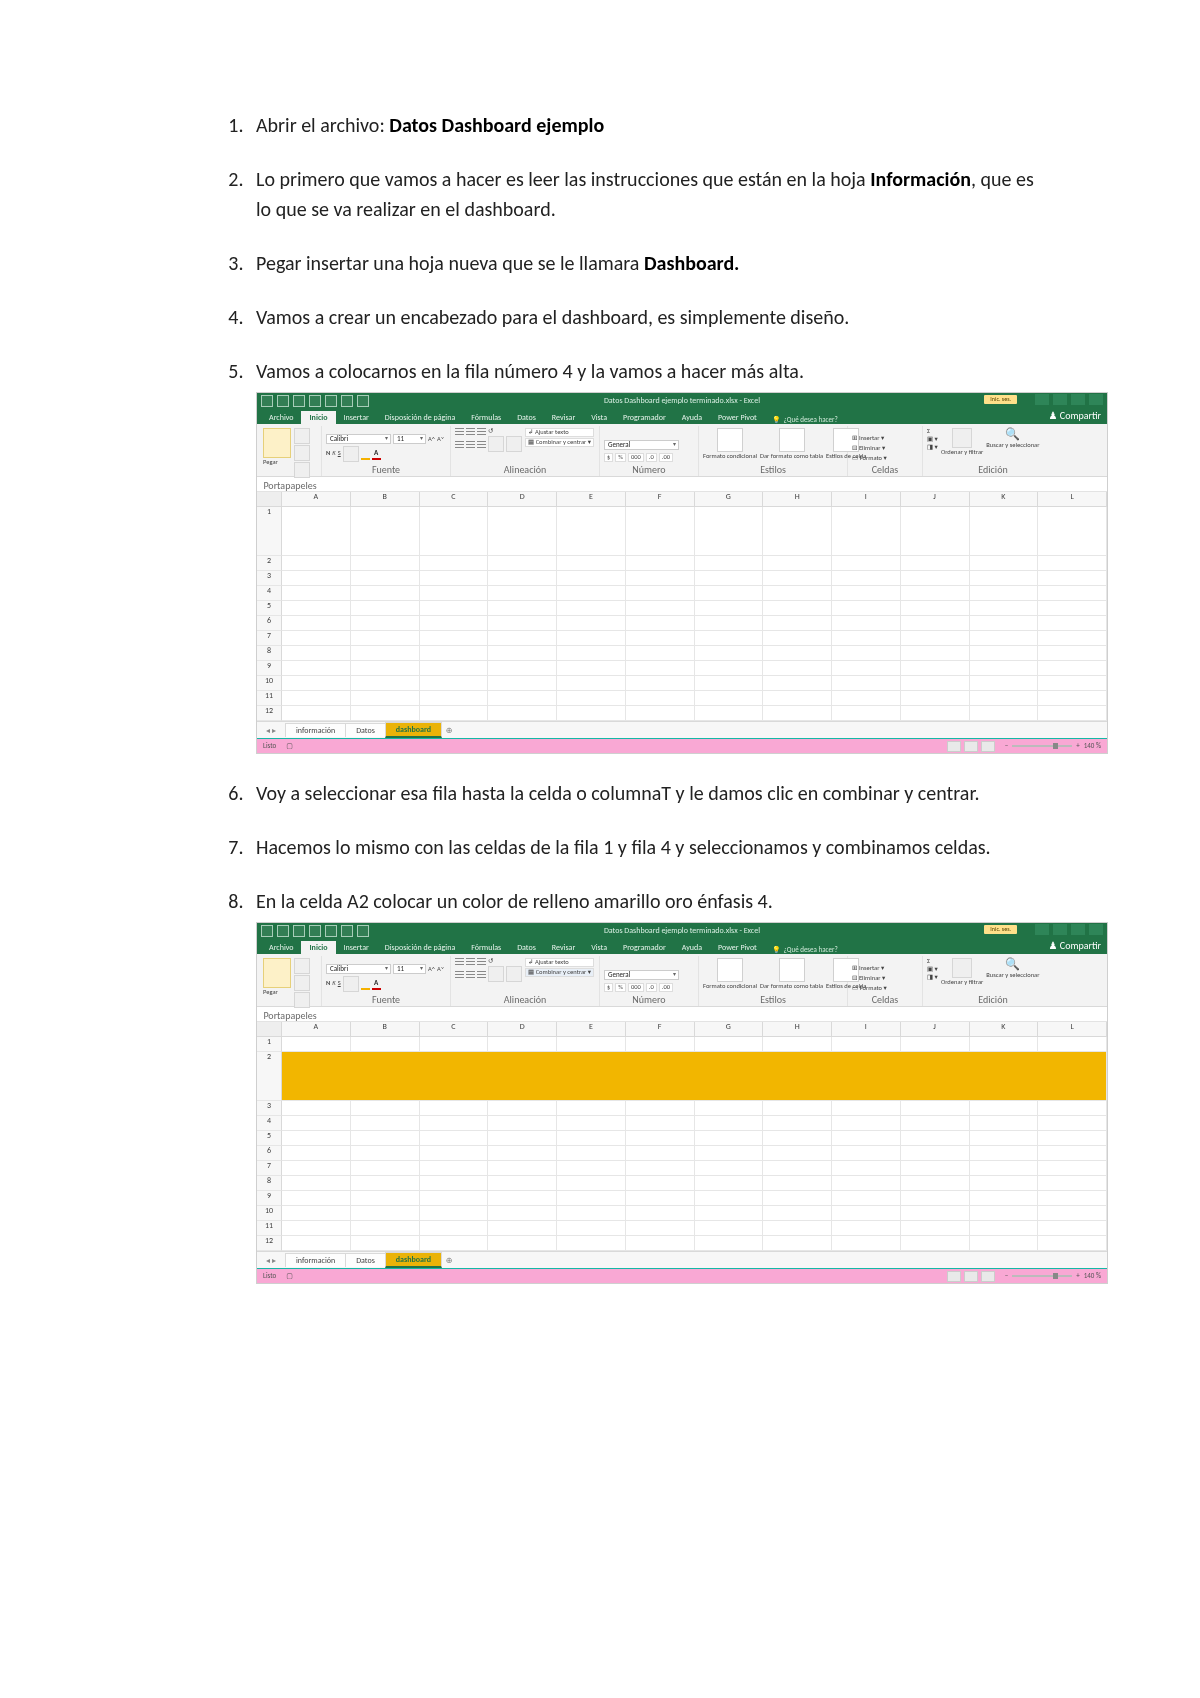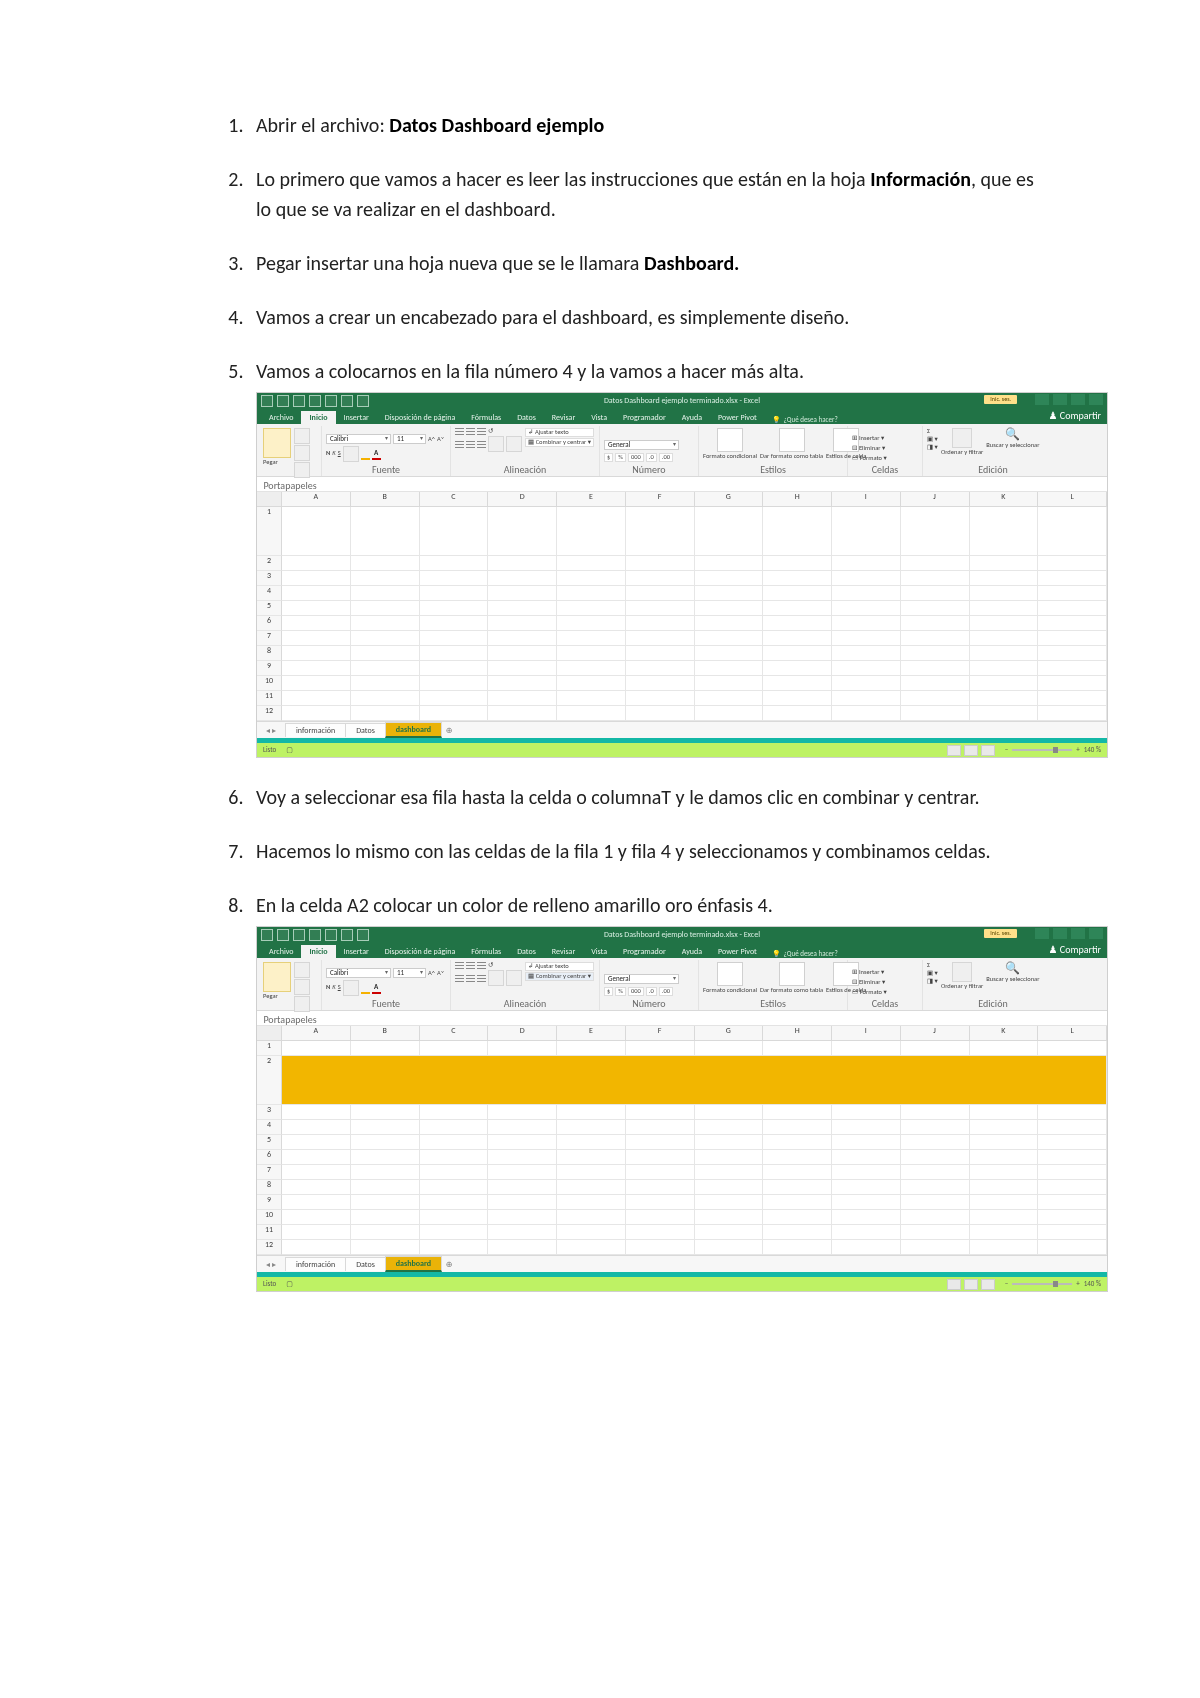--- a/index.html
+++ b/index.html
@@ -163,21 +163,21 @@
     flex:12; background:#f2b600; border-right:1px solid #e6e6e6; border-bottom:1px solid #e6e6e6; height:48px;
   }
   
   .xl-tabs2 { display:flex; align-items:center; height:16px; background:#f7f7f7; border-top:1px solid #d9d9d9; font-size:8px; }
   .xl-tabs2 .nav { width:28px; text-align:center; color:#888; }
   .xl-tabs2 .stab { padding:2px 10px; border:1px solid #d9d9d9; border-bottom:none; margin-right:-1px; background:#fdfdfd; color:#444; }
   .xl-tabs2 .stab.active { color:#217346; font-weight:700; border-bottom:2px solid #217346; background:#eab308; }
   .xl-tabs2 .plus { width:16px; text-align:center; color:#777; }
   .xl-tabs2 .scroll-spacer { flex:1; }
   
-  .xl-status { display:flex; align-items:center; height:14px; background:#bef264; border-top:5px solid #14b8a6; font-size:7px; color:#555; }
+  .xl-status { display:flex; align-items:center; height:14px; background:#f9a8d4; border-top:1px solid #14b8a6; font-size:7px; color:#555; }
   .xl-status .ready { padding:0 6px; }
   .xl-status .spacer { flex:1; }
   .xl-status .view { display:flex; gap:3px; padding:0 4px; }
   .xl-status .view span { width:12px; height:9px; background:#e9e9e9; border:1px solid #ccc; }
   .xl-status .zoom { padding:0 6px; display:flex; align-items:center; gap:4px; }
   .xl-status .zoom .bar { width:60px; height:2px; background:#bbb; position:relative; }
   .xl-status .zoom .bar::after { content:""; position:absolute; right:14px; top:-2px; width:5px; height:6px; background:#888; }
 </style>
 </head>
 <body>

